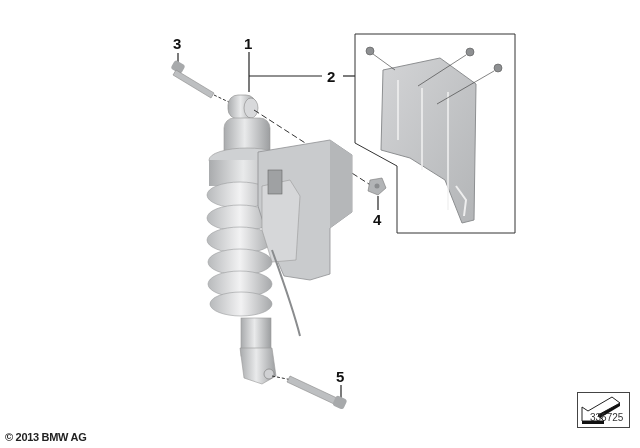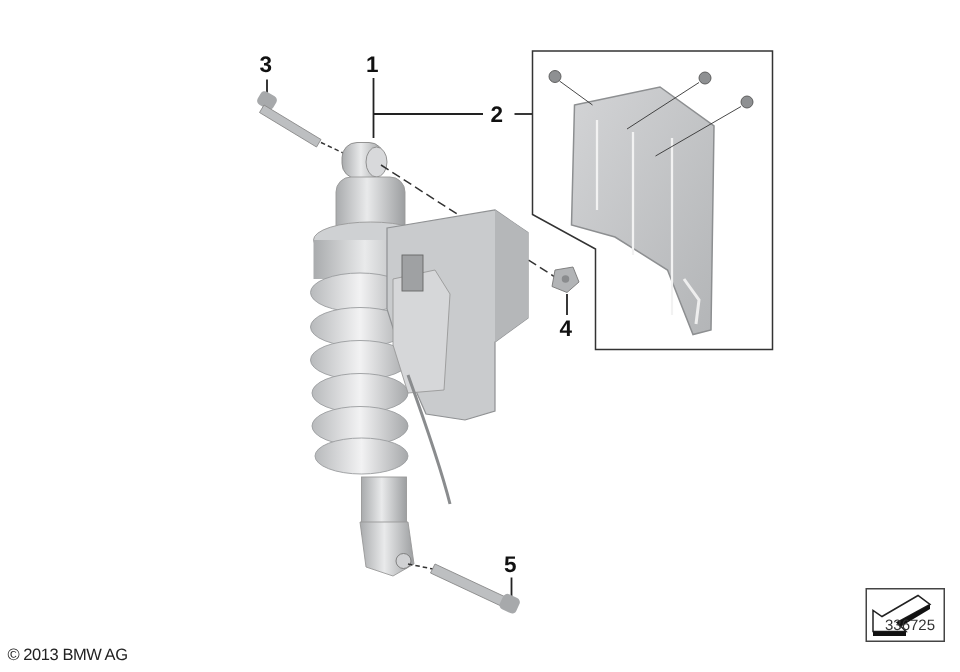--- a/index.html
+++ b/index.html
@@ -1,19 +1,19 @@
 <!DOCTYPE html>
 <html><head>
 <meta charset="utf-8">
 <style>
   html, body { margin:0; padding:0; background:#ffffff; }
   body { width:640px; height:448px; position:relative; overflow:hidden; font-family:"Liberation Sans", sans-serif; }
   #diagram { position:absolute; left:0; top:0; width:640px; height:448px; }
   .callout { position:absolute; font-family:"Liberation Sans", sans-serif; font-weight:bold; font-size:15px; color:#111; line-height:1; }
-  .copyright { position:absolute; left:5px; top:431px; font-size:11px; color:#222; font-weight:normal; letter-spacing:-0.3px; }
+  .copyright { position:absolute; left:5px; top:431px; font-size:11px; color:#222; font-weight:bold; letter-spacing:-0.3px; }
   .diagram-id { position:absolute; left:590px; top:412px; font-size:10px; color:#333; }
   .nav-box { position:absolute; left:577px; top:392px; width:51px; height:34px; border:1px solid #444; background:#fff; }
 </style>
 </head>
 <body>
 
 <svg id="diagram" viewBox="0 0 640 448" xmlns="http://www.w3.org/2000/svg">
   <defs>
     <linearGradient id="metal" x1="0" x2="1" y1="0" y2="0">
       <stop offset="0" stop-color="#a9abad"></stop>

